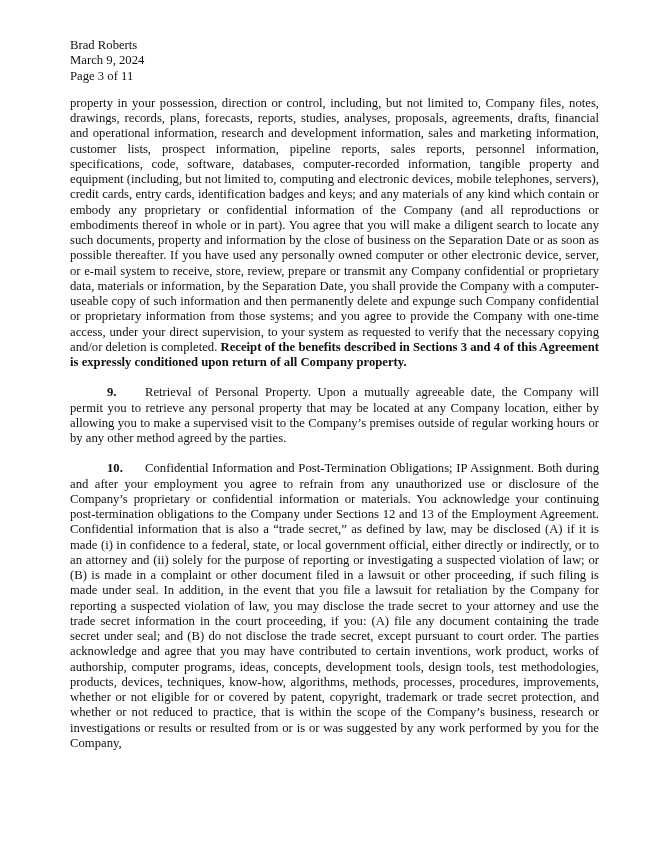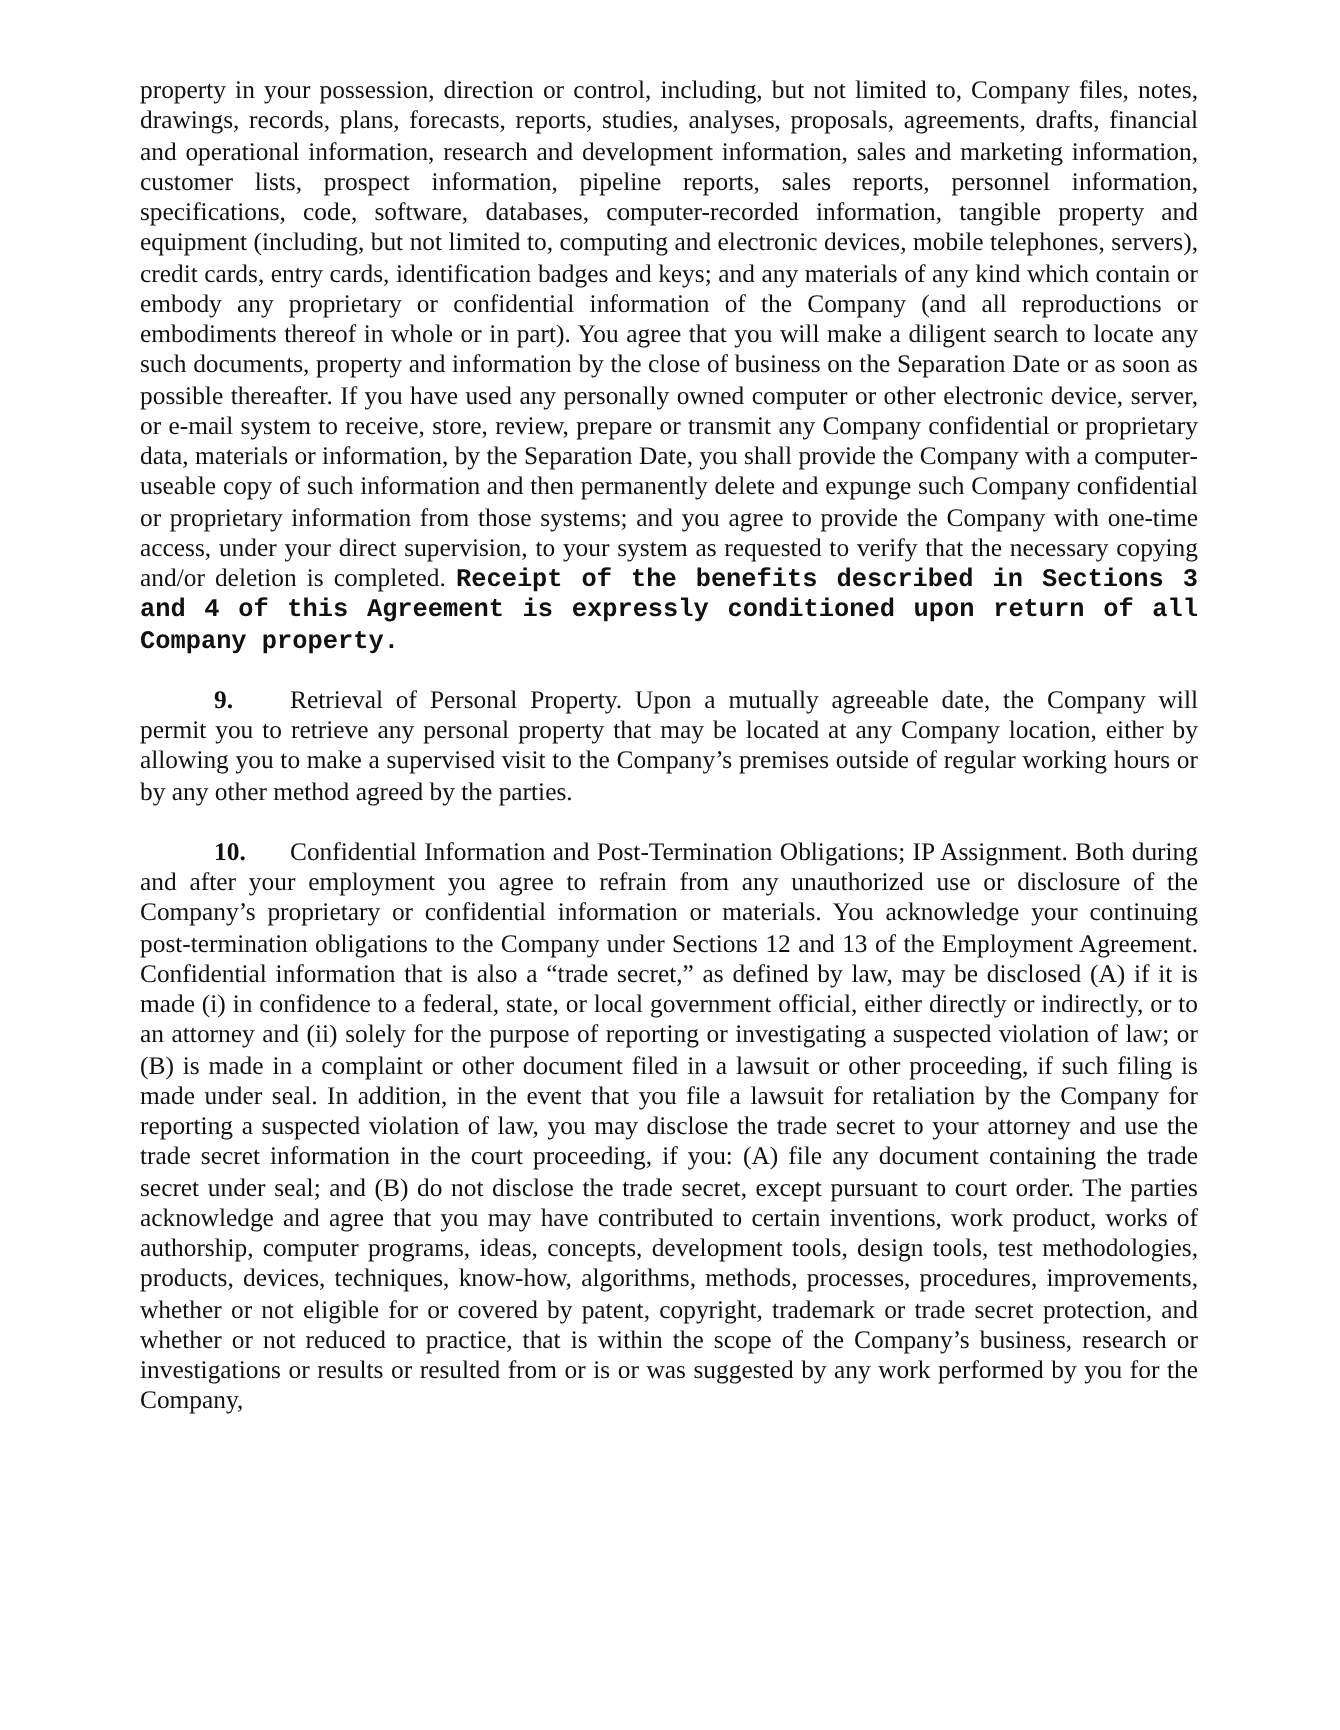--- a/index.html
+++ b/index.html
@@ -8,26 +8,31 @@
     position: absolute; left: 70px; top: 38px; width: 529px;
     font-family: "Liberation Serif", serif; font-size: 12.7px; line-height: 15.25px;
     color: #111;
   }
   .header div { margin: 0; }
   .header { margin-bottom: 12px; }
   p { margin: 0; text-align: justify; }
   .gap { height: 15px; }
   .num { display: inline-block; width: 38px; margin-left: 37px; font-weight: bold; }
   .heading { font-weight: normal; }
-  b { font-weight: bold; font-family: Liberation Mono, monospace; }
+  b { font-weight: bold; }
 </style>
 </head>
 <body>
 
 <div class="page">
+  <div class="header">
+    <div>Brad Roberts</div>
+    <div>March 9, 2024</div>
+    <div>Page 3 of 11</div>
+  </div>
 
   <p><span>property in your possession, direction or control, including, but not limited to, Company files, notes, drawings, records, plans, forecasts, reports, studies, analyses, proposals, agreements, drafts, financial and operational information, research and development information, sales and marketing information, customer lists, prospect information, pipeline reports, sales reports, personnel information, specifications, code, software, databases, computer-recorded information, tangible property and equipment (including, but not limited to, computing and electronic devices, mobile telephones, servers), credit cards, entry cards, identification badges and keys; and any materials of any kind which contain or embody any proprietary or confidential information of the Company (and all reproductions or embodiments thereof in whole or in part). You agree that you will make a diligent search to locate any such documents, property and information by the close of business on the Separation Date or as soon as possible thereafter. If you have used any personally owned computer or other electronic device, server, or e-mail system to receive, store, review, prepare or transmit any Company confidential or proprietary data, materials or information, by the Separation Date, you shall provide the Company with a computer-useable copy of such information and then permanently delete and expunge such Company confidential or proprietary information from those systems; and you agree to provide the Company with one-time access, under your direct supervision, to your system as requested to verify that the necessary copying and/or deletion is completed.  </span><b>Receipt of the benefits described in Sections 3 and 4 of this Agreement is expressly conditioned upon return of all Company property.</b></p>
 
   <div class="gap"></div>
 
   <p><span class="num">9.</span><span class="heading">Retrieval of Personal Property.</span><span>  Upon a mutually agreeable date, the Company will permit you to retrieve any personal property that may be located at any Company location, either by allowing you to make a supervised visit to the Company’s premises outside of regular working hours or by any other method agreed by the parties.</span></p>
 
   <div class="gap"></div>
 
   <p><span class="num">10.</span><span class="heading">Confidential Information and Post-Termination Obligations; IP Assignment.</span><span> Both during and after your employment you agree to refrain from any unauthorized use or disclosure of the Company’s proprietary or confidential information or materials. You acknowledge your continuing post-termination obligations to the Company under Sections 12 and 13 of the Employment Agreement. Confidential information that is also a “trade secret,” as defined by law, may be disclosed (A) if it is made (i) in confidence to a federal, state, or local government official, either directly or indirectly, or to an attorney and (ii) solely for the purpose of reporting or investigating a suspected violation of law; or (B) is made in a complaint or other document filed in a lawsuit or other proceeding, if such filing is made under seal. In addition, in the event that you file a lawsuit for retaliation by the Company for reporting a suspected violation of law, you may disclose the trade secret to your attorney and use the trade secret information in the court proceeding, if you: (A) file any document containing the trade secret under seal; and (B) do not disclose the trade secret, except pursuant to court order.  The parties acknowledge and agree that you may have contributed to certain inventions, work product, works of authorship, computer programs, ideas, concepts, development tools, design tools, test methodologies, products, devices, techniques, know-how, algorithms, methods, processes, procedures, improvements, whether or not eligible for or covered by patent, copyright, trademark or trade secret protection, and whether or not reduced to practice, that is within the scope of the Company’s business, research or investigations or results or resulted from or is or was suggested by any work performed by you for the Company,</span></p>

